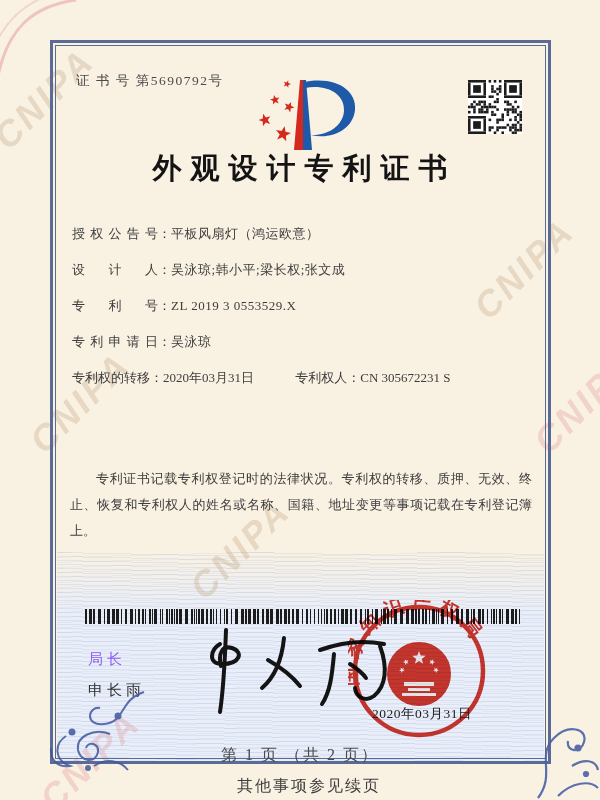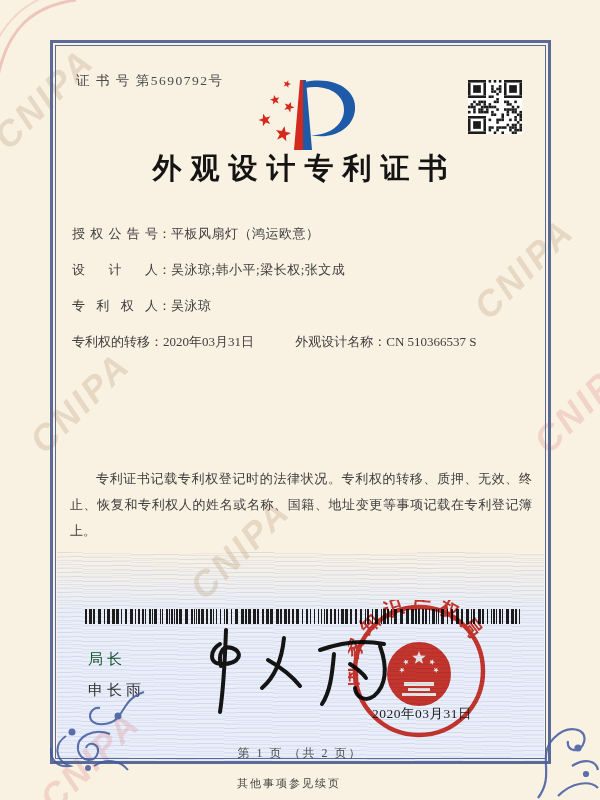--- a/index.html
+++ b/index.html
@@ -52,32 +52,32 @@
   .grant-row .pair2{margin-left:38px;}
   
   .body-text{position:absolute;left:70px;top:466px;width:462px;z-index:3;
     font-size:13px;line-height:26px;text-align:justify;color:#3d3d3d;}
   .body-text p{margin:0;text-indent:2em;}
   
   .barcode{position:absolute;left:85px;top:609px;width:435px;height:15px;z-index:3;display:flex;align-items:stretch;}
   .barcode .bar{background:#1c1c1c;}
   .barcode .gap{background:transparent;}
   
-  .sig-title{position:absolute;left:88px;top:650px;z-index:3;font-size:15px;letter-spacing:4px;color:#14532d;}
+  .sig-title{position:absolute;left:88px;top:650px;z-index:3;font-size:15px;letter-spacing:4px;color:#8b5cf6;}
   .sig-name{position:absolute;left:88px;top:681px;z-index:3;font-size:15px;letter-spacing:4px;color:#2f2f2f;}
   .sig-script{position:absolute;left:192px;top:624px;z-index:4;}
   
   .seal{position:absolute;left:348px;top:600px;width:142px;height:142px;z-index:5;
     mix-blend-mode:multiply;opacity:0.93;}
   .seal-date{position:absolute;left:372px;top:705px;z-index:6;font-size:13.5px;
     letter-spacing:0.5px;color:#1e1e1e;}
   
   .page-num{position:absolute;left:0;right:0;top:745px;z-index:3;text-align:center;
-    font-size:12px;letter-spacing:2px;color:#4a4a4a;}
-  .cont-note{position:absolute;left:237px;top:776px;z-index:3;font-size:11px;
+    font-size:16px;letter-spacing:2px;color:#4a4a4a;}
+  .cont-note{position:absolute;left:237px;top:776px;z-index:3;font-size:16px;
     letter-spacing:2px;color:#3f3f3f;}
   
   .flourish-bl{position:absolute;left:44px;top:688px;z-index:4;}
   .flourish-br{position:absolute;left:528px;top:696px;z-index:4;}
   .pink-arc{position:absolute;left:-12px;top:-12px;z-index:1;}
 </style>
 </head>
 <body>
 
 <div class="wave-region"></div>
@@ -247,30 +247,33 @@
 <div class="fields" id="fields">
 
   <div class="frow">
     <span class="flabel">授权公告号</span><span class="fcolon">：</span><span class="fvalue">平板风扇灯（鸿运欧意）</span>
   </div>
 
   <div class="frow">
     <span class="flabel">设计人</span><span class="fcolon">：</span><span class="fvalue">吴泳琼;韩小平;梁长权;张文成</span>
   </div>
 
-
-
   <div class="frow">
-    <span class="flabel">专利权人</span><span class="fcolon">：</span><span class="fvalue">吴泳琼</span>
+    <span class="flabel">专利号</span><span class="fcolon">：</span><span class="fvalue">ZL 2019 3 0553529.X</span>
+  </div>
+
+
+  <div class="frow">
+    <span class="flabel">专利申请日</span><span class="fcolon">：</span><span class="fvalue">吴泳琼</span>
   </div>
 
 <div class="grant-row">
     <span>专利权的转移</span><span>：</span><span>2020年03月31日</span>
     <span class="pair2">
-      <span>外观设计名称</span><span>：</span><span>CN 510366537 S</span>
+      <span>专利权人</span><span>：</span><span>CN 305672231 S</span>
     </span>
   </div>
 </div>
 
 <div class="body-text">
   <p>专利证书记载专利权登记时的法律状况。专利权的转移、质押、无效、终止、恢复和专利权人的姓名或名称、国籍、地址变更等事项记载在专利登记簿上。</p>
 </div>
 
 <div class="barcode" id="barcode">
     <div class="bar" style="width: 2px;"></div>

